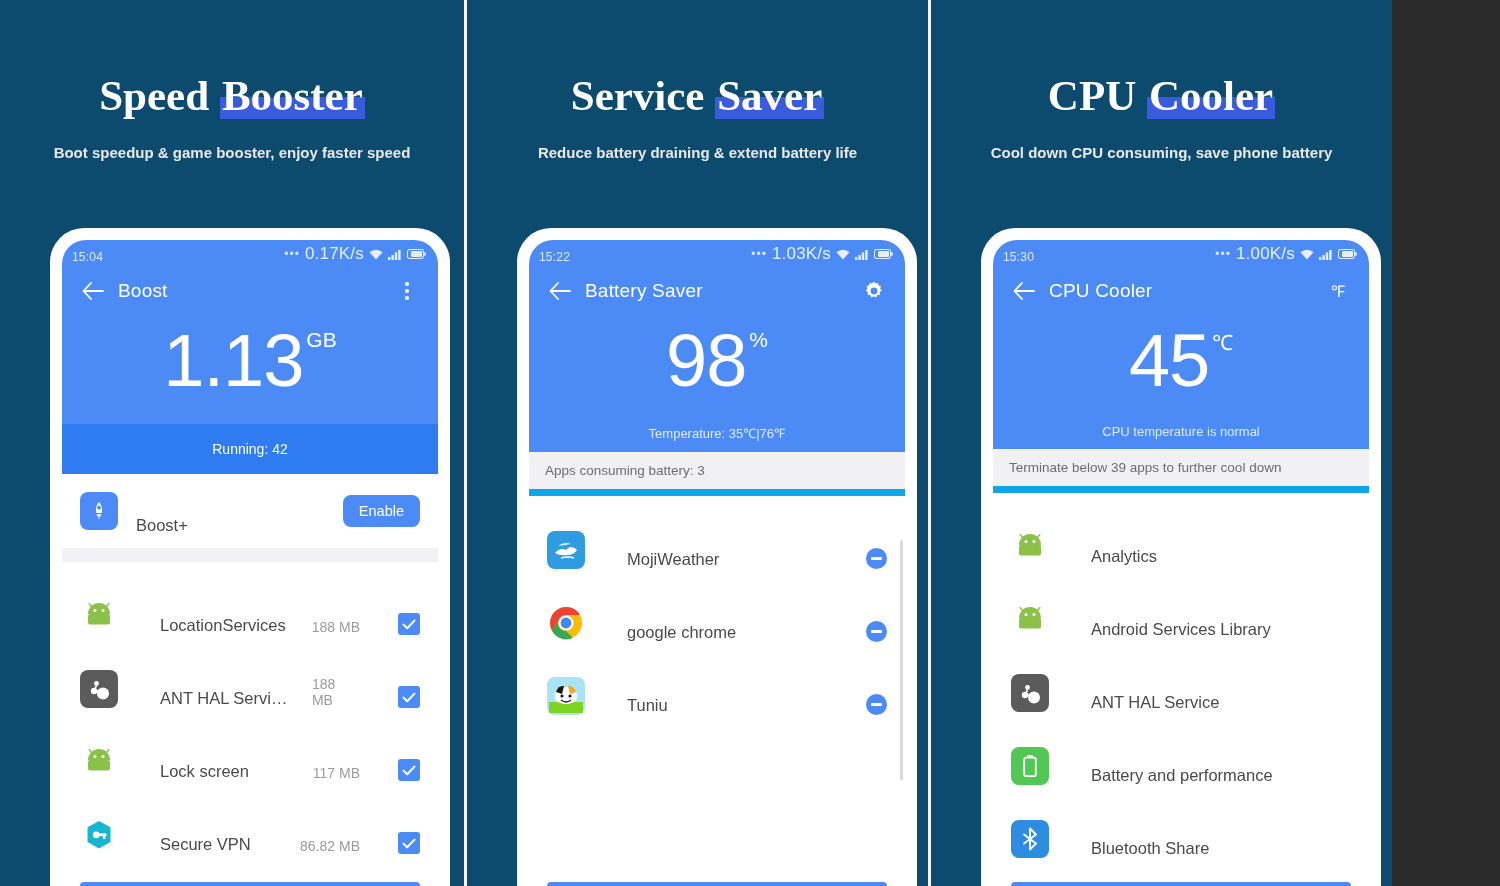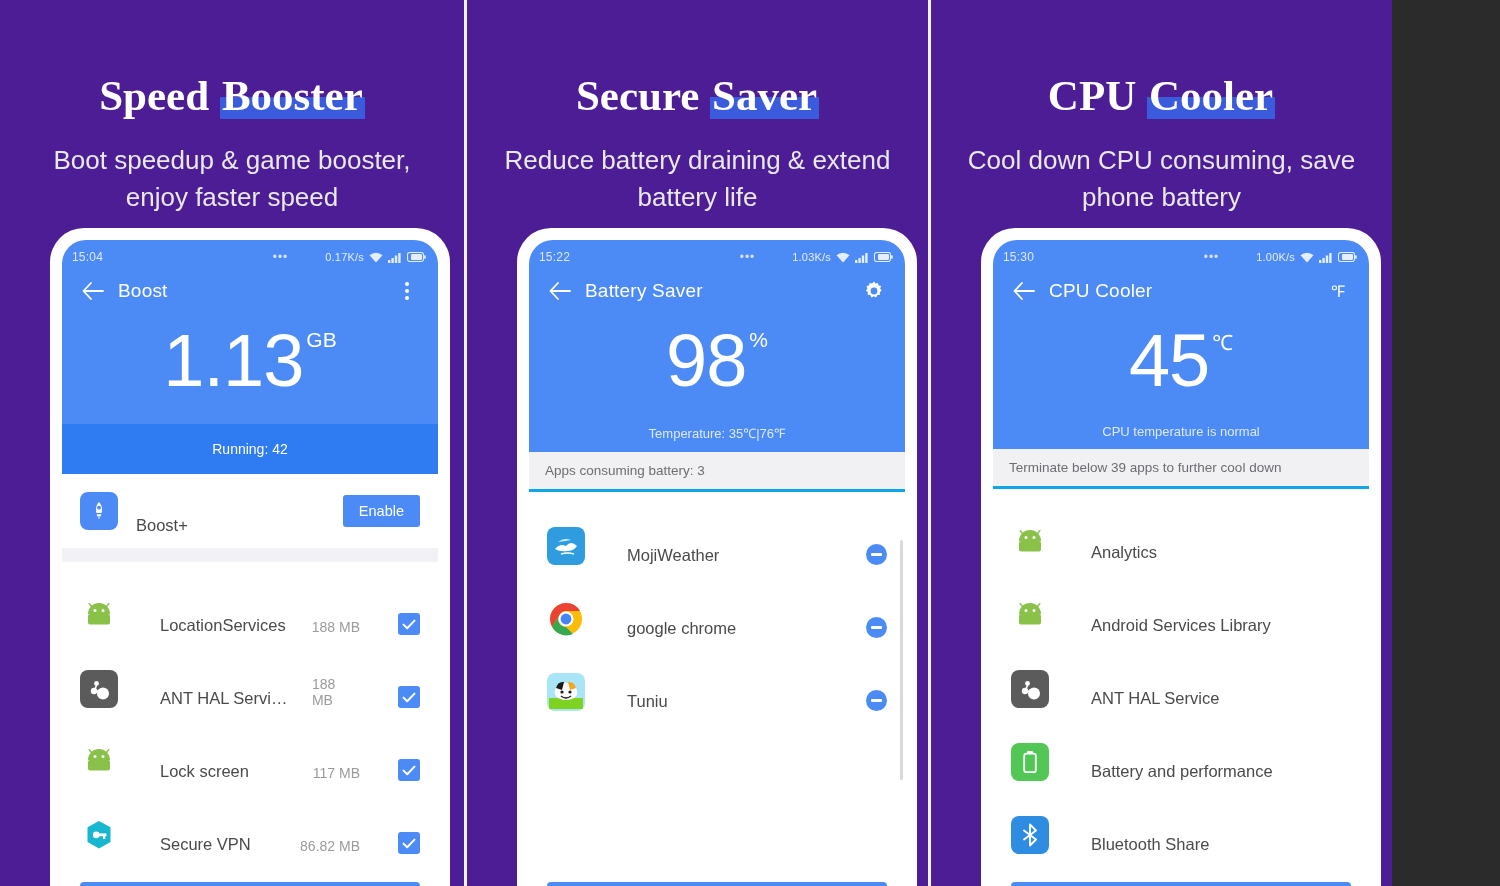--- a/index.html
+++ b/index.html
@@ -8,21 +8,21 @@
     background:#2b2b2b;
     font-family:"Liberation Sans", sans-serif;
     overflow:hidden;
   }
   .stage{position:relative;width:1500px;height:886px;background:#2b2b2b;display:flex;}
 
   
   .panel{
     position:relative;
     width:464px;height:886px;
-    background:#4c1d95;
+    background:#0c4a6e;
     box-sizing:border-box;
     overflow:hidden;
   }
   .panel + .panel{border-left:3px solid #f2f2f2;}
 
   
   .headline{
     position:absolute;top:74px;left:0;width:100%;
     text-align:center;
     font-family:"Liberation Serif", serif;
@@ -44,24 +44,24 @@
     bottom:-2px;height:22px;
     background:#3a5bdb;
     z-index:0;
   }
   .headline .hl span{position:relative;z-index:1;}
   .headline .pre{position:relative;z-index:2;}
 
   .subline{
     position:absolute;top:142px;left:0;width:100%;
     text-align:center;
-    font-size:26px;
+    font-size:15px;
     color:#e9e9e9;
     line-height:1.42;
-    font-weight:400;
+    font-weight:700;
     padding:0 22px;
     box-sizing:border-box;
   }
 
   
   .phone{
     position:absolute;
     left:50px;top:228px;
     width:400px;height:700px;
     background:#ffffff;
@@ -87,21 +87,21 @@
     height:24px;
     display:flex;align-items:flex-end;
     padding:0 12px 0 10px;
     color:#e4eeff;
     font-size:12px;
     letter-spacing:.2px;
   }
   .st-time{flex:0 0 auto;opacity:.95;}
   .st-right{margin-left:auto;display:flex;align-items:center;gap:5px;}
   .dots3{display:inline-block;letter-spacing:1px;font-size:12px;opacity:.9;}
-  .st-speed{font-size:11px;margin-left:32px;}
+  .st-speed{font-size:17px;}
   .ic{display:inline-block;}
   .wifi svg,.sig svg,.bat svg{display:block;}
 
   .appbar{
     height:54px;
     display:flex;align-items:center;
     padding:0 18px;
     color:#fff;
   }
   .appbar .back{
@@ -162,21 +162,21 @@
     font-size:14px;
     text-align:center;
     padding:17px 0;
   }
 
   .sectionnote{
     background:#f1f1f4;
     color:#6d6d72;
     font-size:13.5px;
     padding:11px 16px;
-    border-bottom:3px solid #0ea5e9;
+    border-bottom:7px solid #0ea5e9;
   }
 
   
   .promorow{
     display:flex;align-items:center;
     height:74px;
     padding:0 18px;
     background:#fff;
   }
   .promorow .label{
@@ -184,21 +184,21 @@
     font-size:16.5px;
     color:#4a4a4a;
     margin-top:29px;
   }
   .enable-btn{
     margin-left:auto;
     background:#4c8bf5;
     color:#ffffff;
     font-size:14.5px;
     padding:8px 16px;
-    border-radius:3px;
+    border-radius:8px;
     border:none;
     cursor:pointer;
     font-family:"Liberation Sans", sans-serif;
   }
   .gapbar{height:14px;background:#f1f1f6;}
 
   
   .list{background:#ffffff;}
   .row{
     display:flex;align-items:flex-end;
@@ -444,21 +444,21 @@
 
         <div class="cta-wrap">
           <button class="cta">BOOST 1.13 GB</button>
         </div>
       </div>
     </div>
   </div>
 
   <div class="panel">
     <div class="headline">
-      <span class="pre">Secure </span><span class="hl"><span>Saver</span></span>
+      <span class="pre">Service </span><span class="hl"><span>Saver</span></span>
     </div>
     <div class="subline">Reduce battery draining &amp; extend battery life</div>
 
     <div class="phone">
       <div class="screen">
 
         <div class="blue">
           <div class="statusbar">
             <span class="st-time">15:22</span>
             <span class="st-right">

